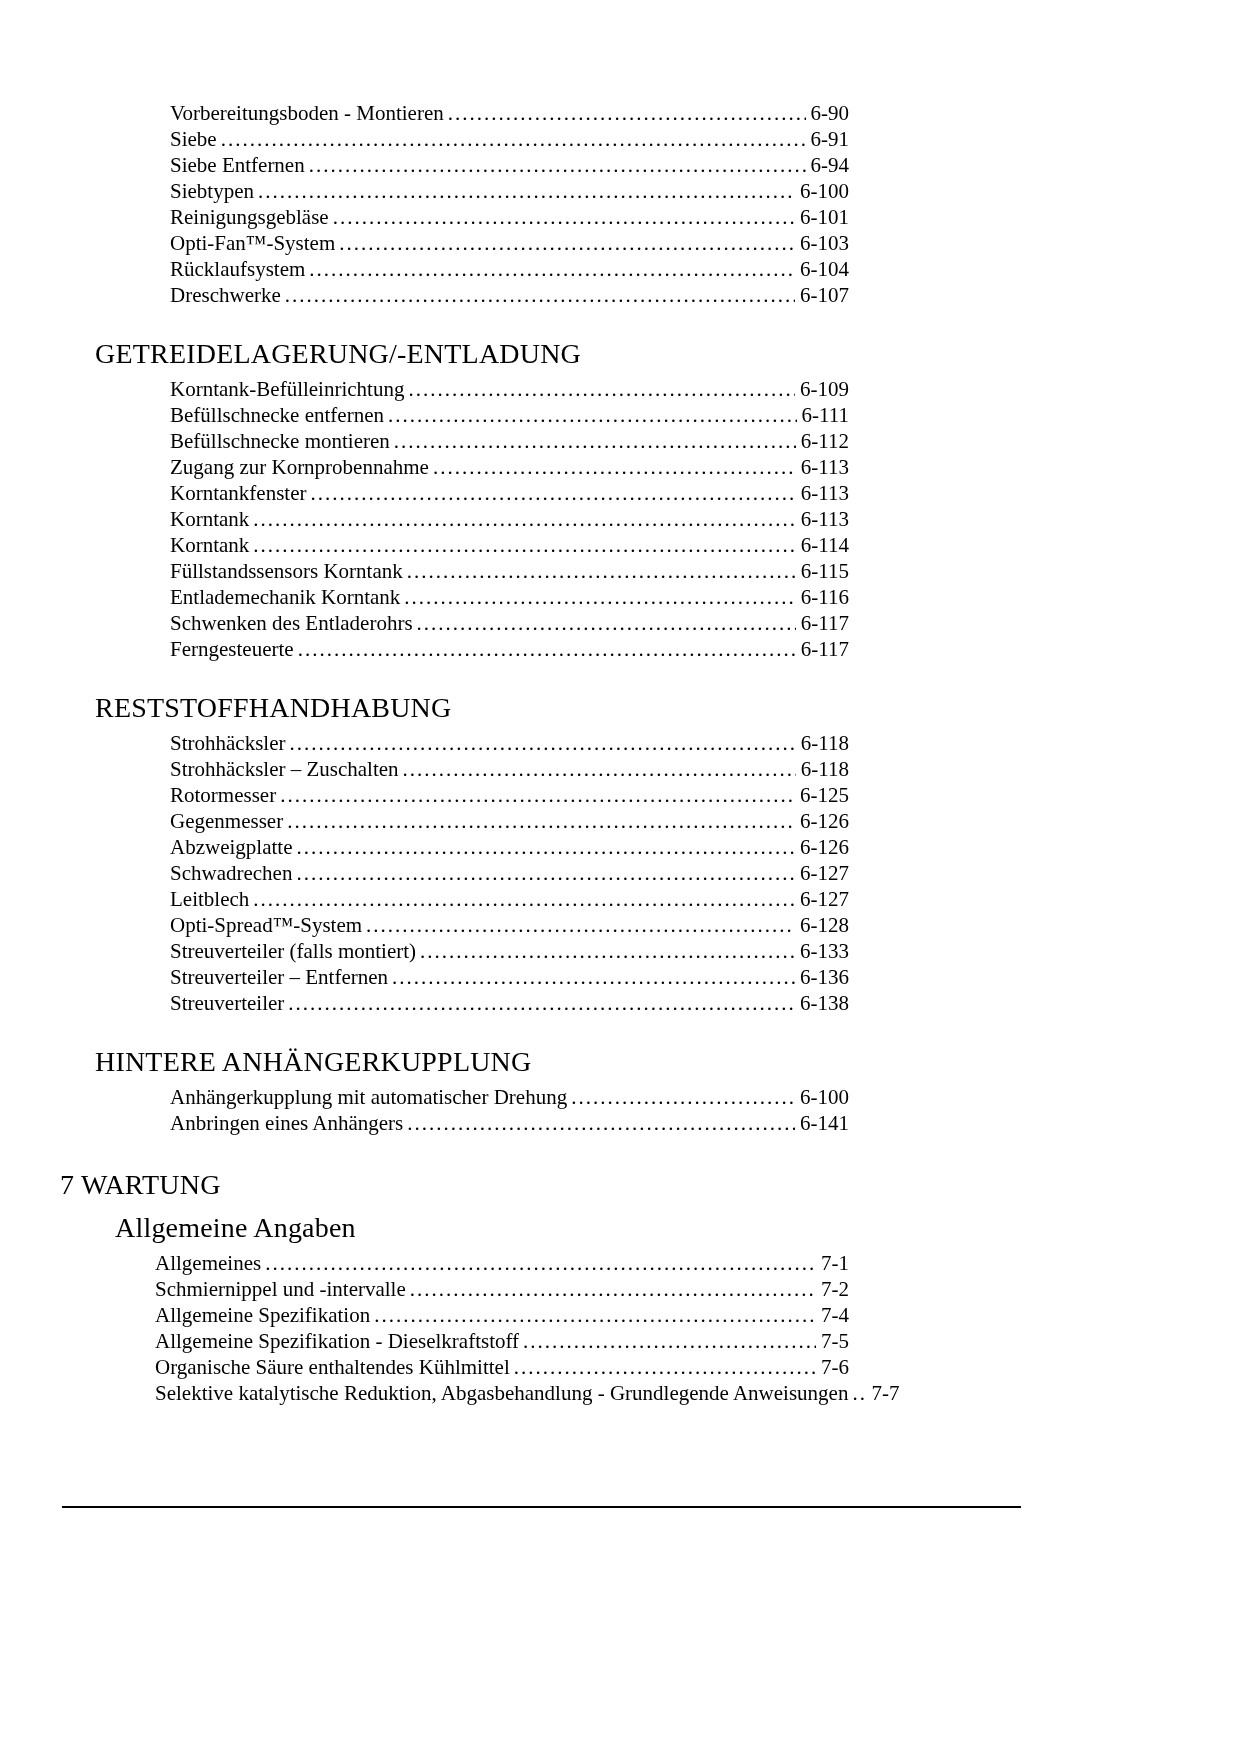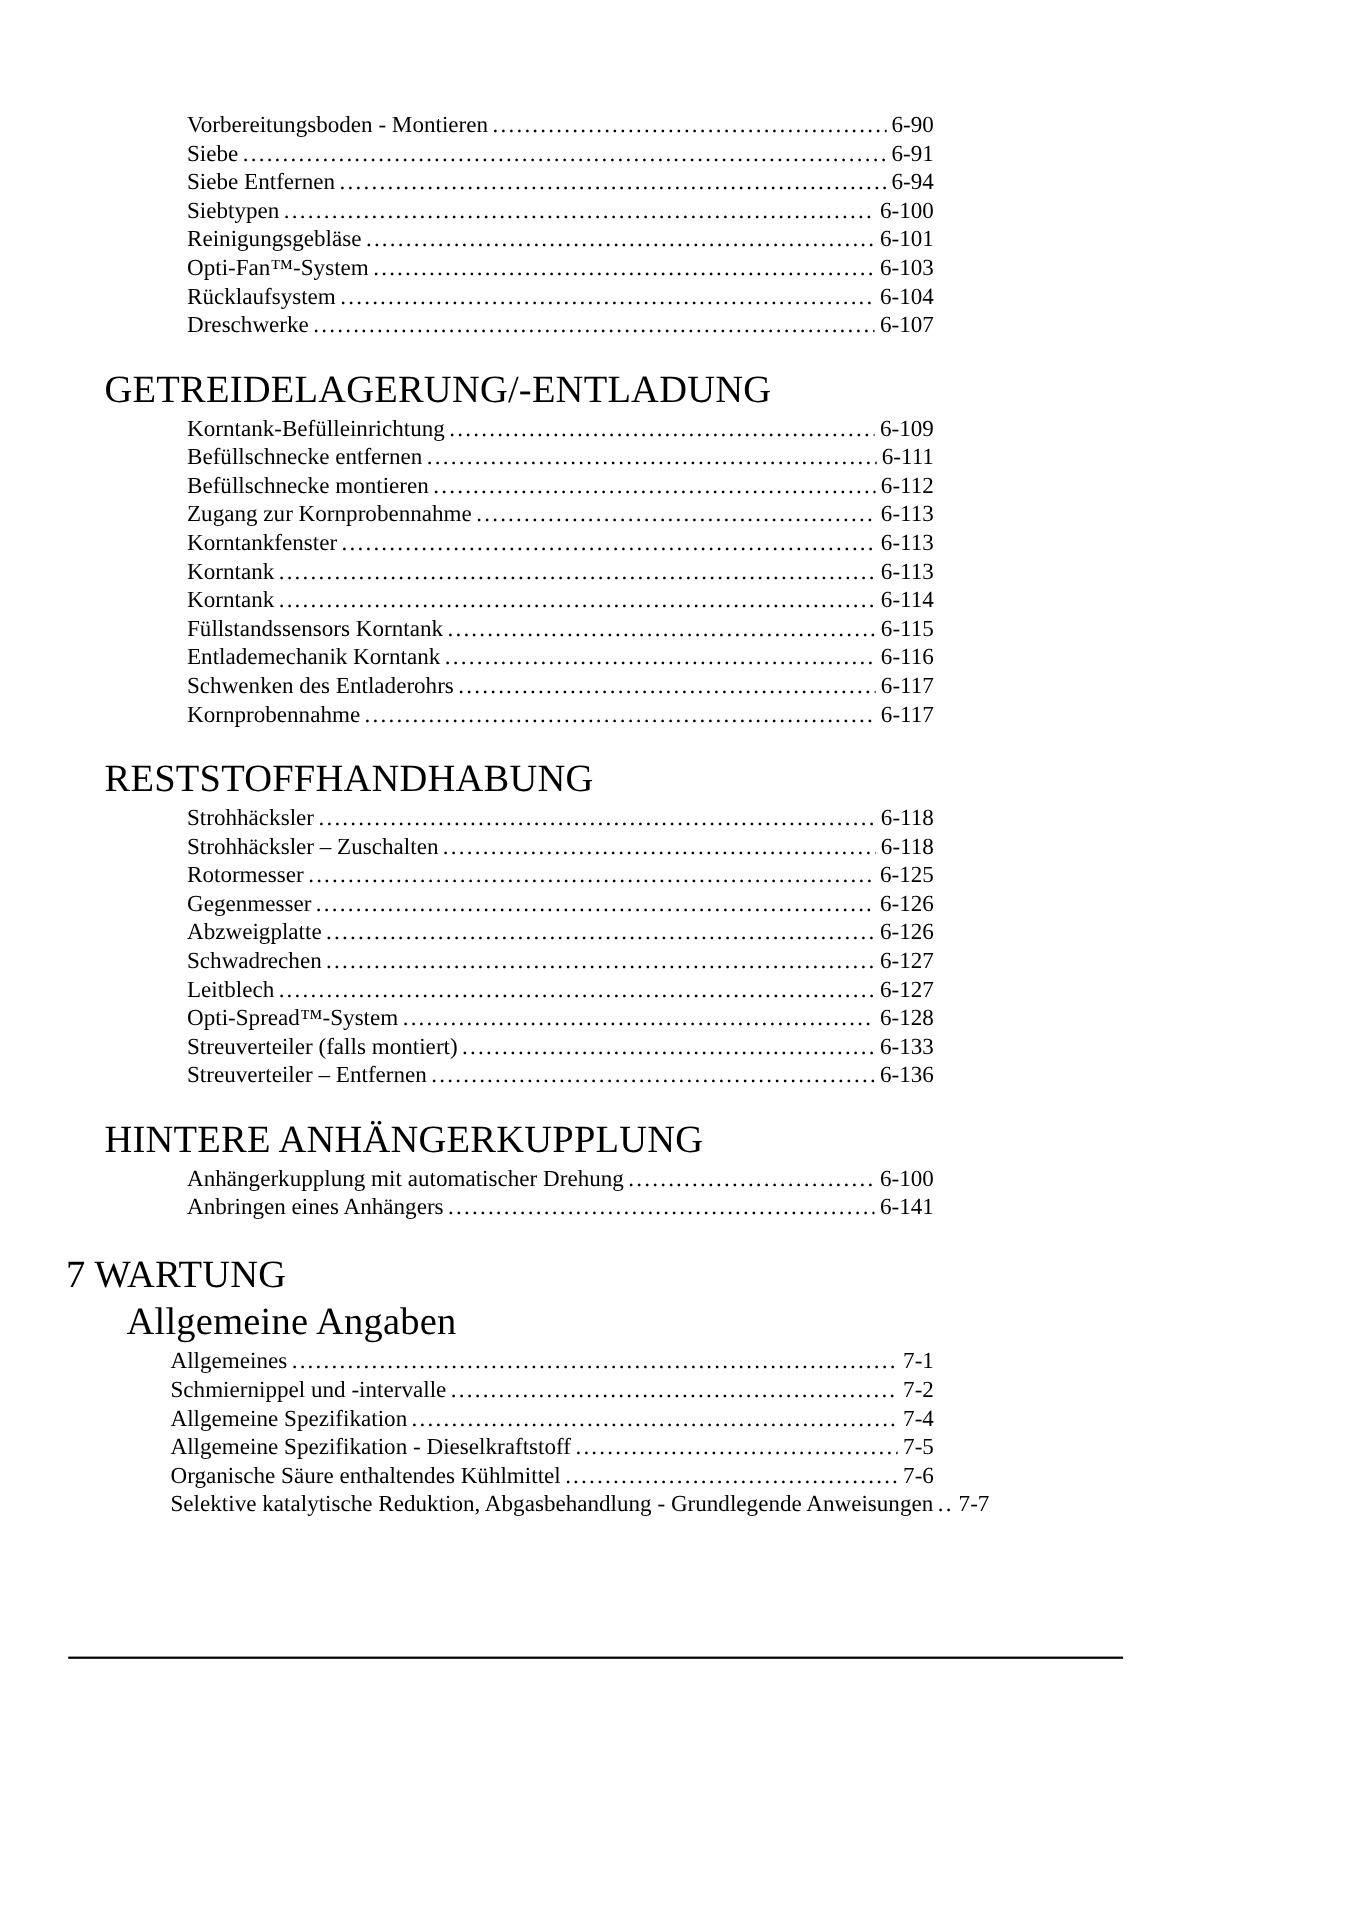--- a/index.html
+++ b/index.html
@@ -17,21 +17,21 @@
     position: absolute;
     inset: 0;
     padding-top: 100px;
   }
   .block { }
   .kind-section { margin-top: 28px; }
   .kind-chapter { margin-top: 30px; }
   .kind-subsection { margin-top: 6px; margin-left: 20px; }
   .block-heading {
     font-weight: 400;
-    font-size: 35px;
+    font-size: 28px;
     line-height: 36px;
     margin-bottom: 4px;
     letter-spacing: 0.2px;
     white-space: nowrap;
   }
   .kind-section .block-heading { margin-left: 95px; }
   .kind-subsection .block-heading { margin-left: 95px; }
   .kind-chapter .block-heading { margin-left: 60px; line-height: 38px; }
   .entries { margin-right: 232px; }
   .entries.level-3 { margin-left: 170px; }
@@ -161,21 +161,21 @@
     <span class="title">Entlademechanik Korntank</span>
     <span class="leader" aria-hidden="true"></span>
     <span class="pagenum">6-116</span>
   </div>
           <div class="entry">
     <span class="title">Schwenken des Entladerohrs</span>
     <span class="leader" aria-hidden="true"></span>
     <span class="pagenum">6-117</span>
   </div>
           <div class="entry">
-    <span class="title">Kornprobennahme</span>
+    <span class="title">Ferngesteuerte</span>
     <span class="leader" aria-hidden="true"></span>
     <span class="pagenum">6-117</span>
   </div>
         </div>
   </section>
       <section class="block kind-section">
     <h2 class="block-heading">RESTSTOFFHANDHABUNG</h2>
     <div class="entries level-3">
           <div class="entry">
     <span class="title">Strohhäcksler</span>
@@ -219,20 +219,25 @@
   </div>
           <div class="entry">
     <span class="title">Streuverteiler (falls montiert)</span>
     <span class="leader" aria-hidden="true"></span>
     <span class="pagenum">6-133</span>
   </div>
           <div class="entry">
     <span class="title">Streuverteiler – Entfernen</span>
     <span class="leader" aria-hidden="true"></span>
     <span class="pagenum">6-136</span>
+  </div>
+          <div class="entry">
+    <span class="title">Streuverteiler</span>
+    <span class="leader" aria-hidden="true"></span>
+    <span class="pagenum">6-138</span>
   </div>
         </div>
   </section>
       <section class="block kind-section">
     <h2 class="block-heading">HINTERE ANHÄNGERKUPPLUNG</h2>
     <div class="entries level-3">
           <div class="entry">
     <span class="title">Anhängerkupplung mit automatischer Drehung</span>
     <span class="leader" aria-hidden="true"></span>
     <span class="pagenum">6-100</span>

